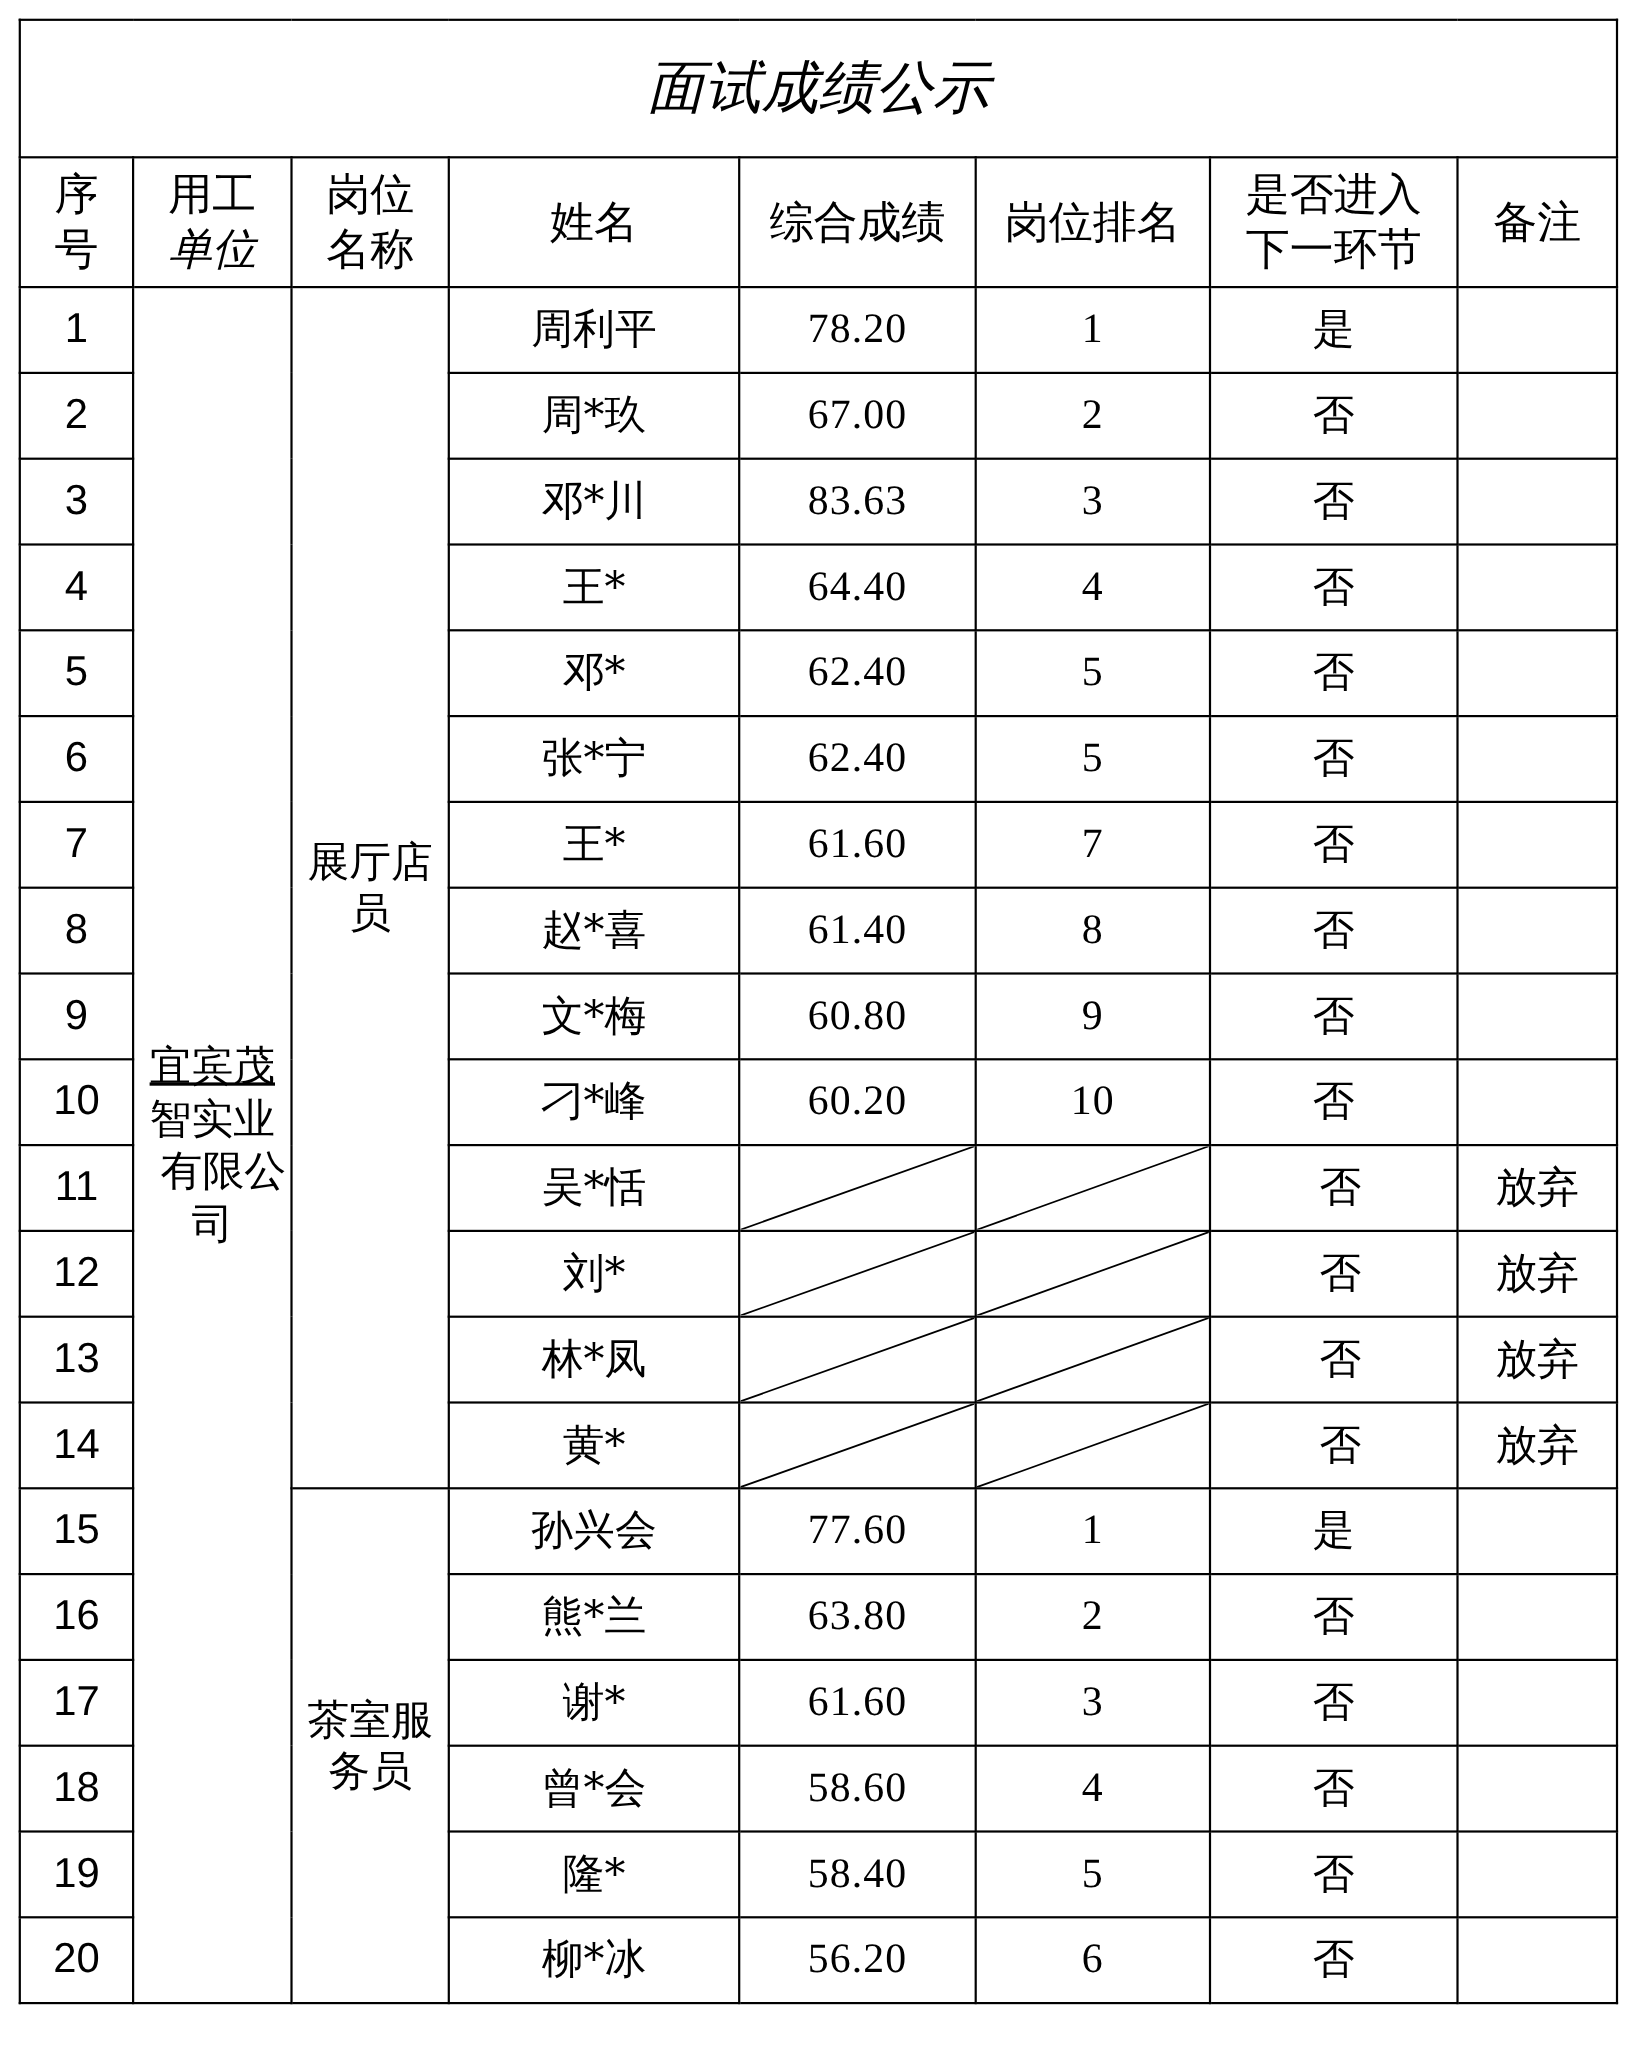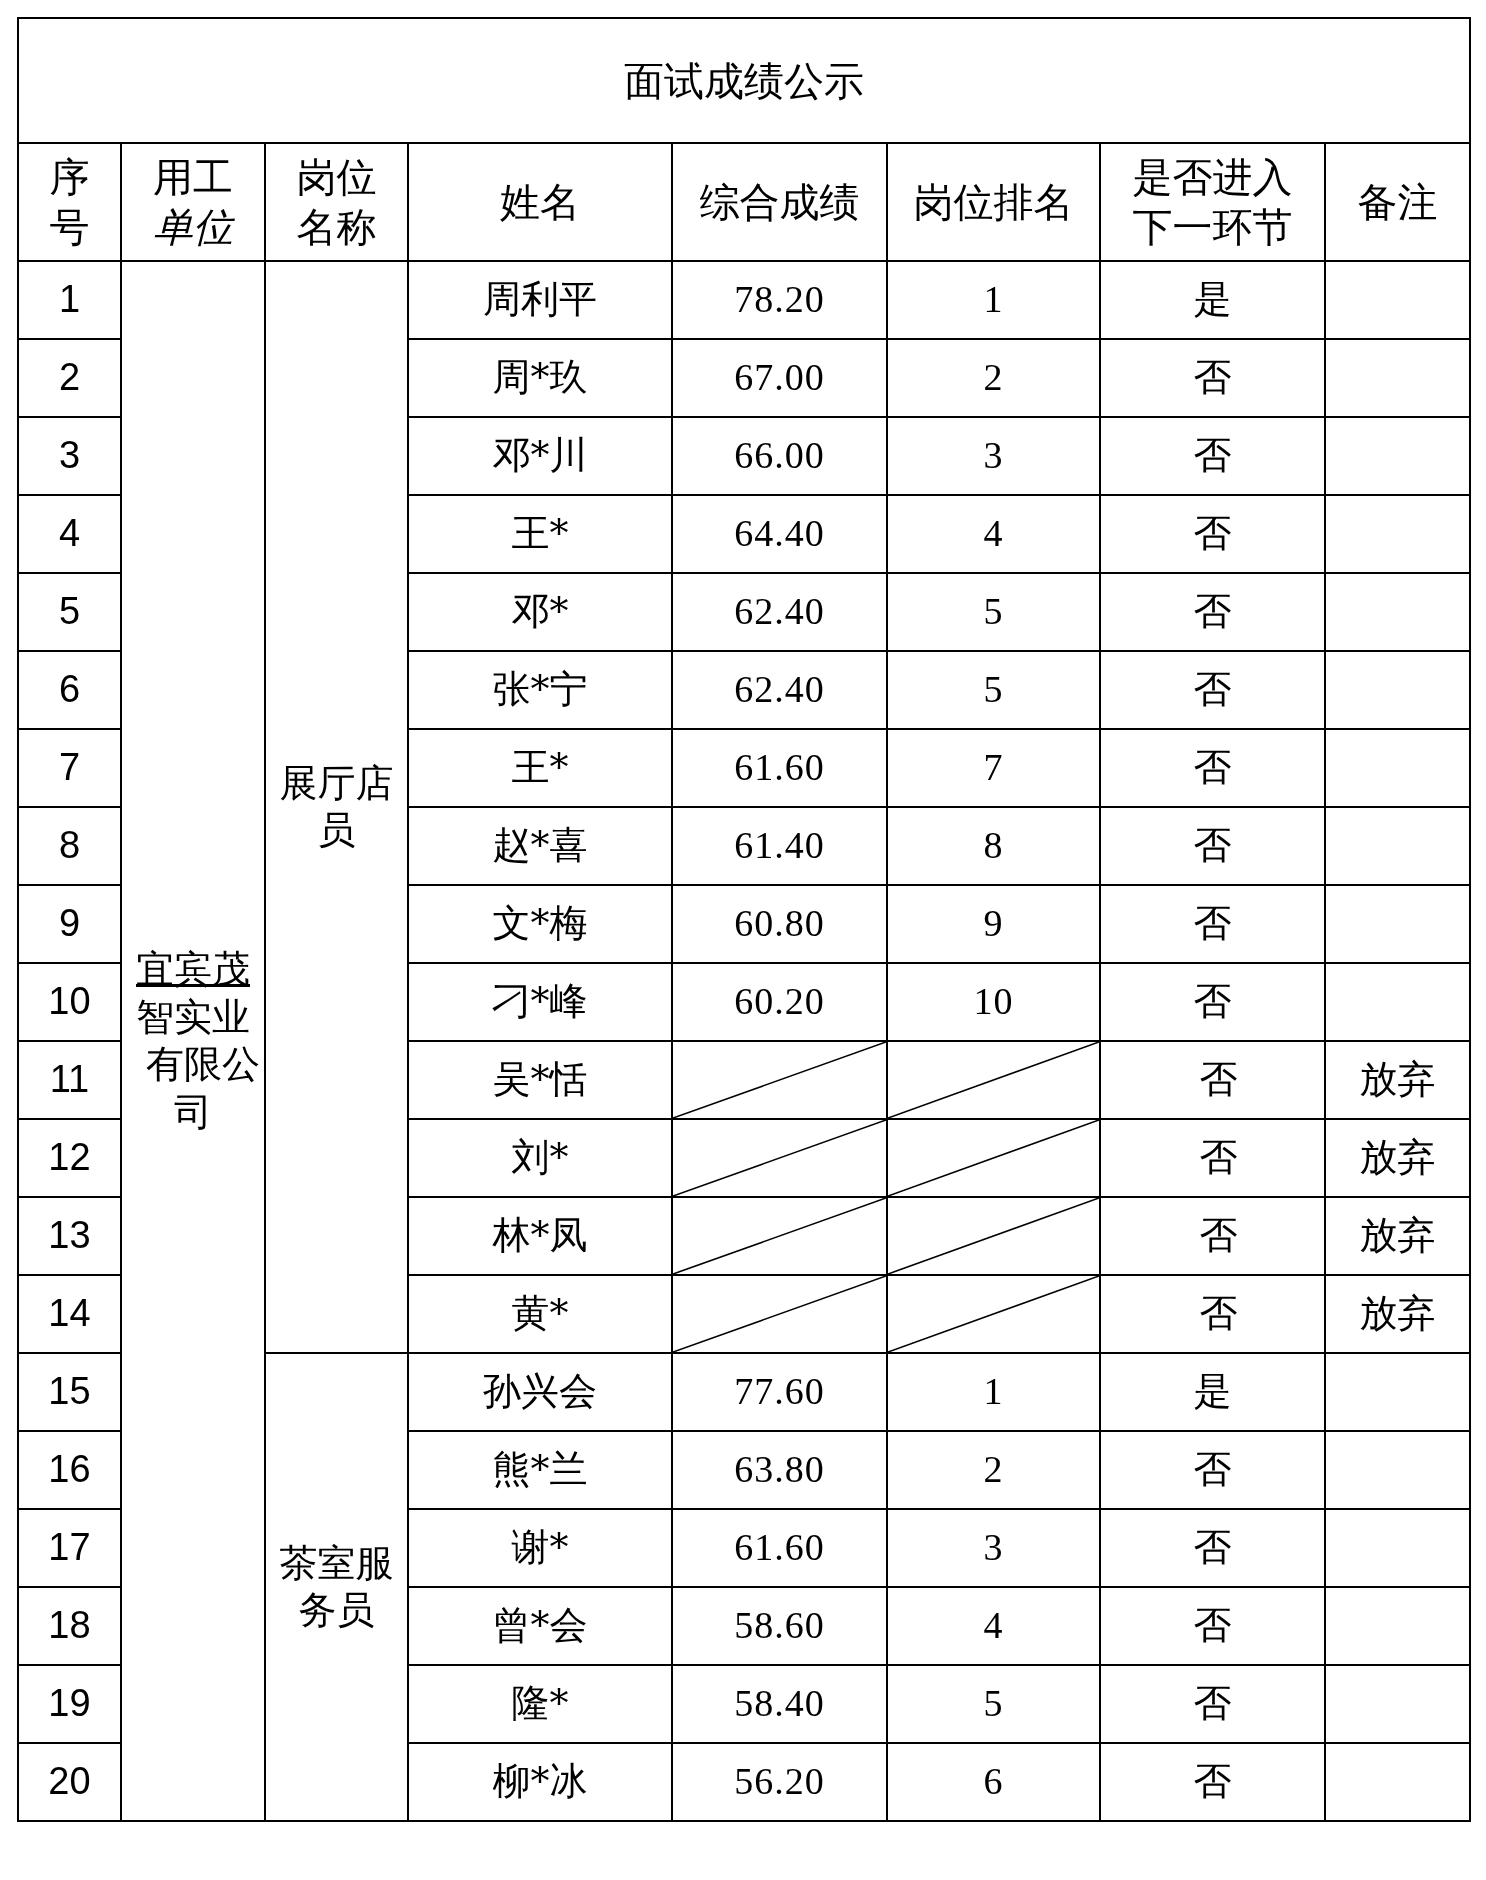--- a/index.html
+++ b/index.html
@@ -1,20 +1,20 @@
 <!DOCTYPE html>
 <html><head>
 <meta charset="utf-8">
 <style>
   html, body { margin:0; padding:0; background:#ffffff; }
   body { width:1486px; height:1880px; position:relative; overflow:hidden; }
   table { border-collapse:collapse; table-layout:fixed; width:1452px; position:absolute; left:17px; top:17px; }
   td { border:2px solid #000; padding:0; text-align:center; vertical-align:middle; color:#000;
        font-family:"DejaVu Serif","Liberation Serif",serif; font-size:38px; line-height:1.15; overflow:hidden; }
-  .title-cell { height:123px; font-size:40px; }
+  .title-cell { height:123px; font-size:52px;font-style:italic; }
   .hdr td { height:116px; font-size:40px; line-height:1.25; }
   .row td { height:76px; }
   .idx { font-family:"Liberation Sans","DejaVu Sans",sans-serif; font-size:38px; }
   .num { font-family:Liberation Serif, serif; font-size:38px; letter-spacing:1px; }
   .merged { line-height:1.25; font-size:38px; padding:0 4px;margin-left:12px; }
   .slash { position:relative; }
   .slash svg { position:absolute; left:0; top:0; width:100%; height:100%; }
   .decision-offset { padding-left:12px; }
 </style>
 </head>
@@ -67,21 +67,21 @@
         <td class="idx">2</td>
         <td>周*玖</td>
         <td class="num">67.00</td>
         <td class="num">2</td>
         <td>否</td>
         <td></td>
       </tr>
       <tr class="row">
         <td class="idx">3</td>
         <td>邓*川</td>
-        <td class="num">66.00</td>
+        <td class="num">83.63</td>
         <td class="num">3</td>
         <td>否</td>
         <td></td>
       </tr>
       <tr class="row">
         <td class="idx">4</td>
         <td>王*</td>
         <td class="num">64.40</td>
         <td class="num">4</td>
         <td>否</td>

